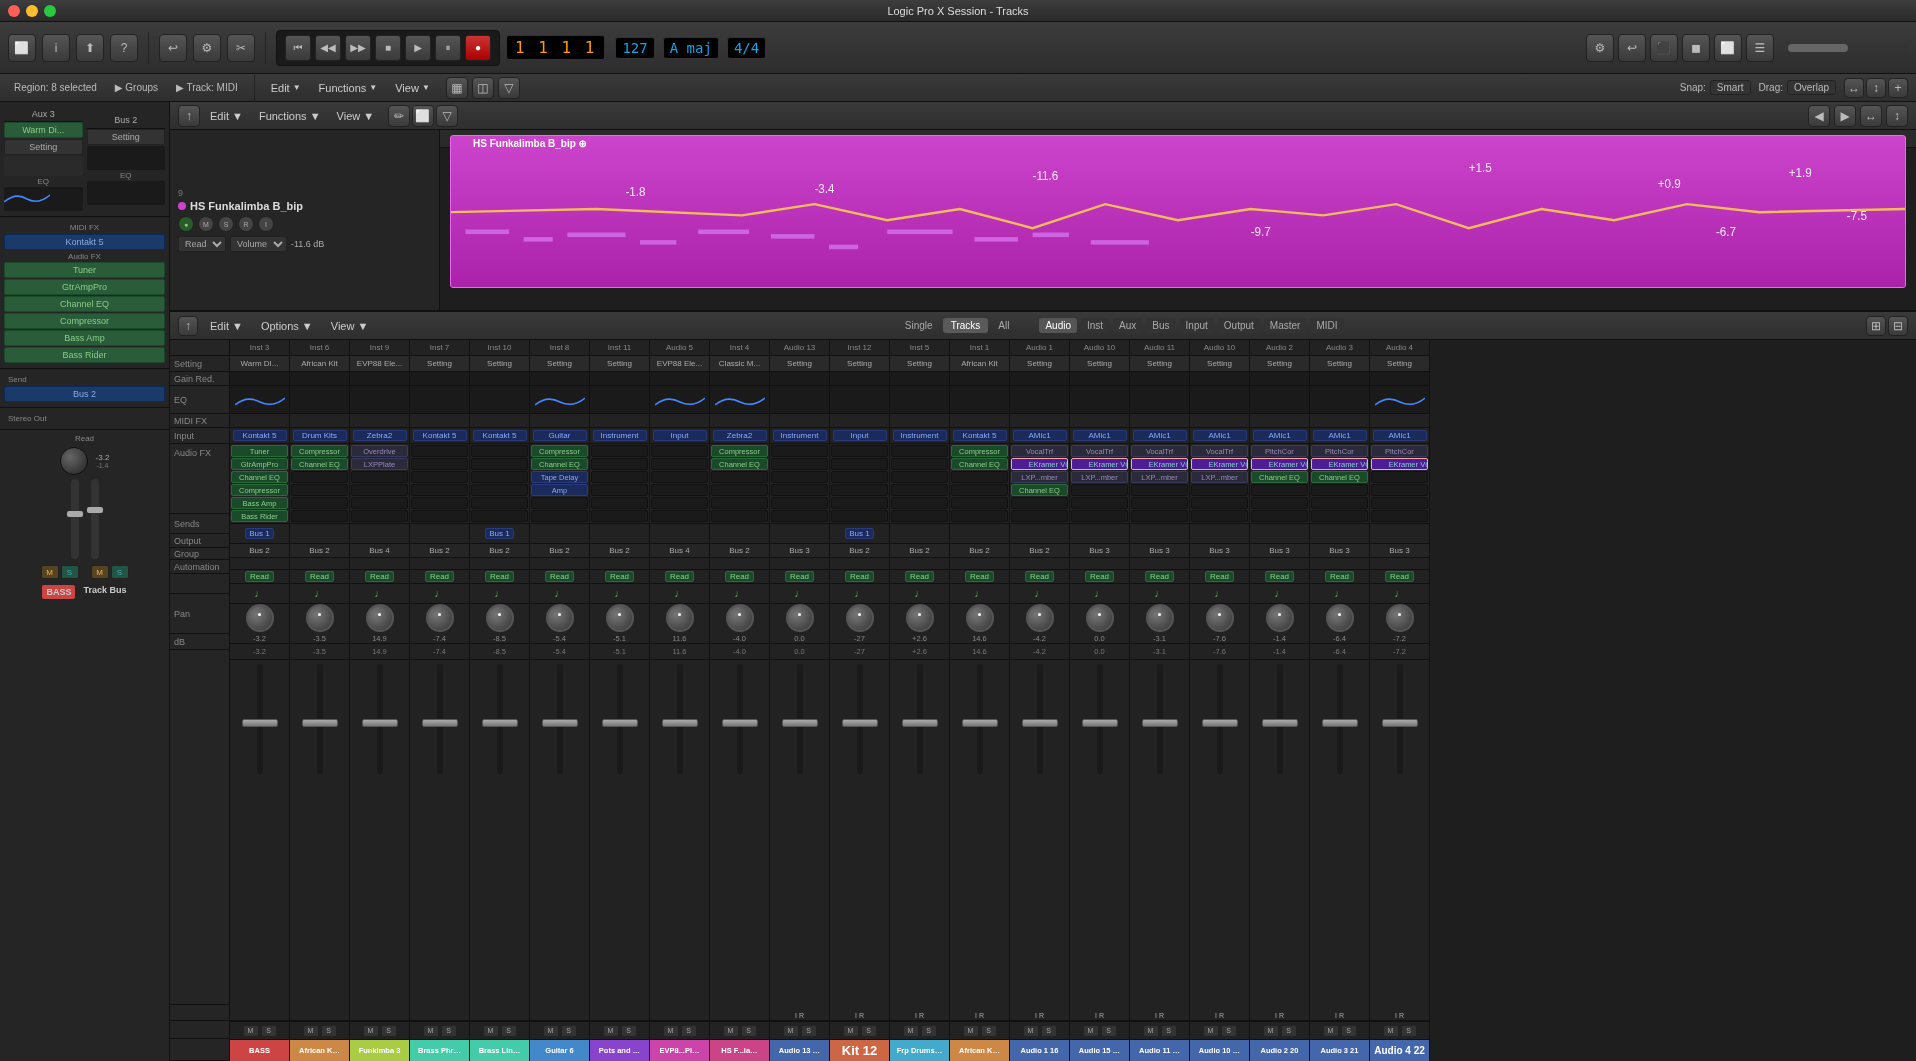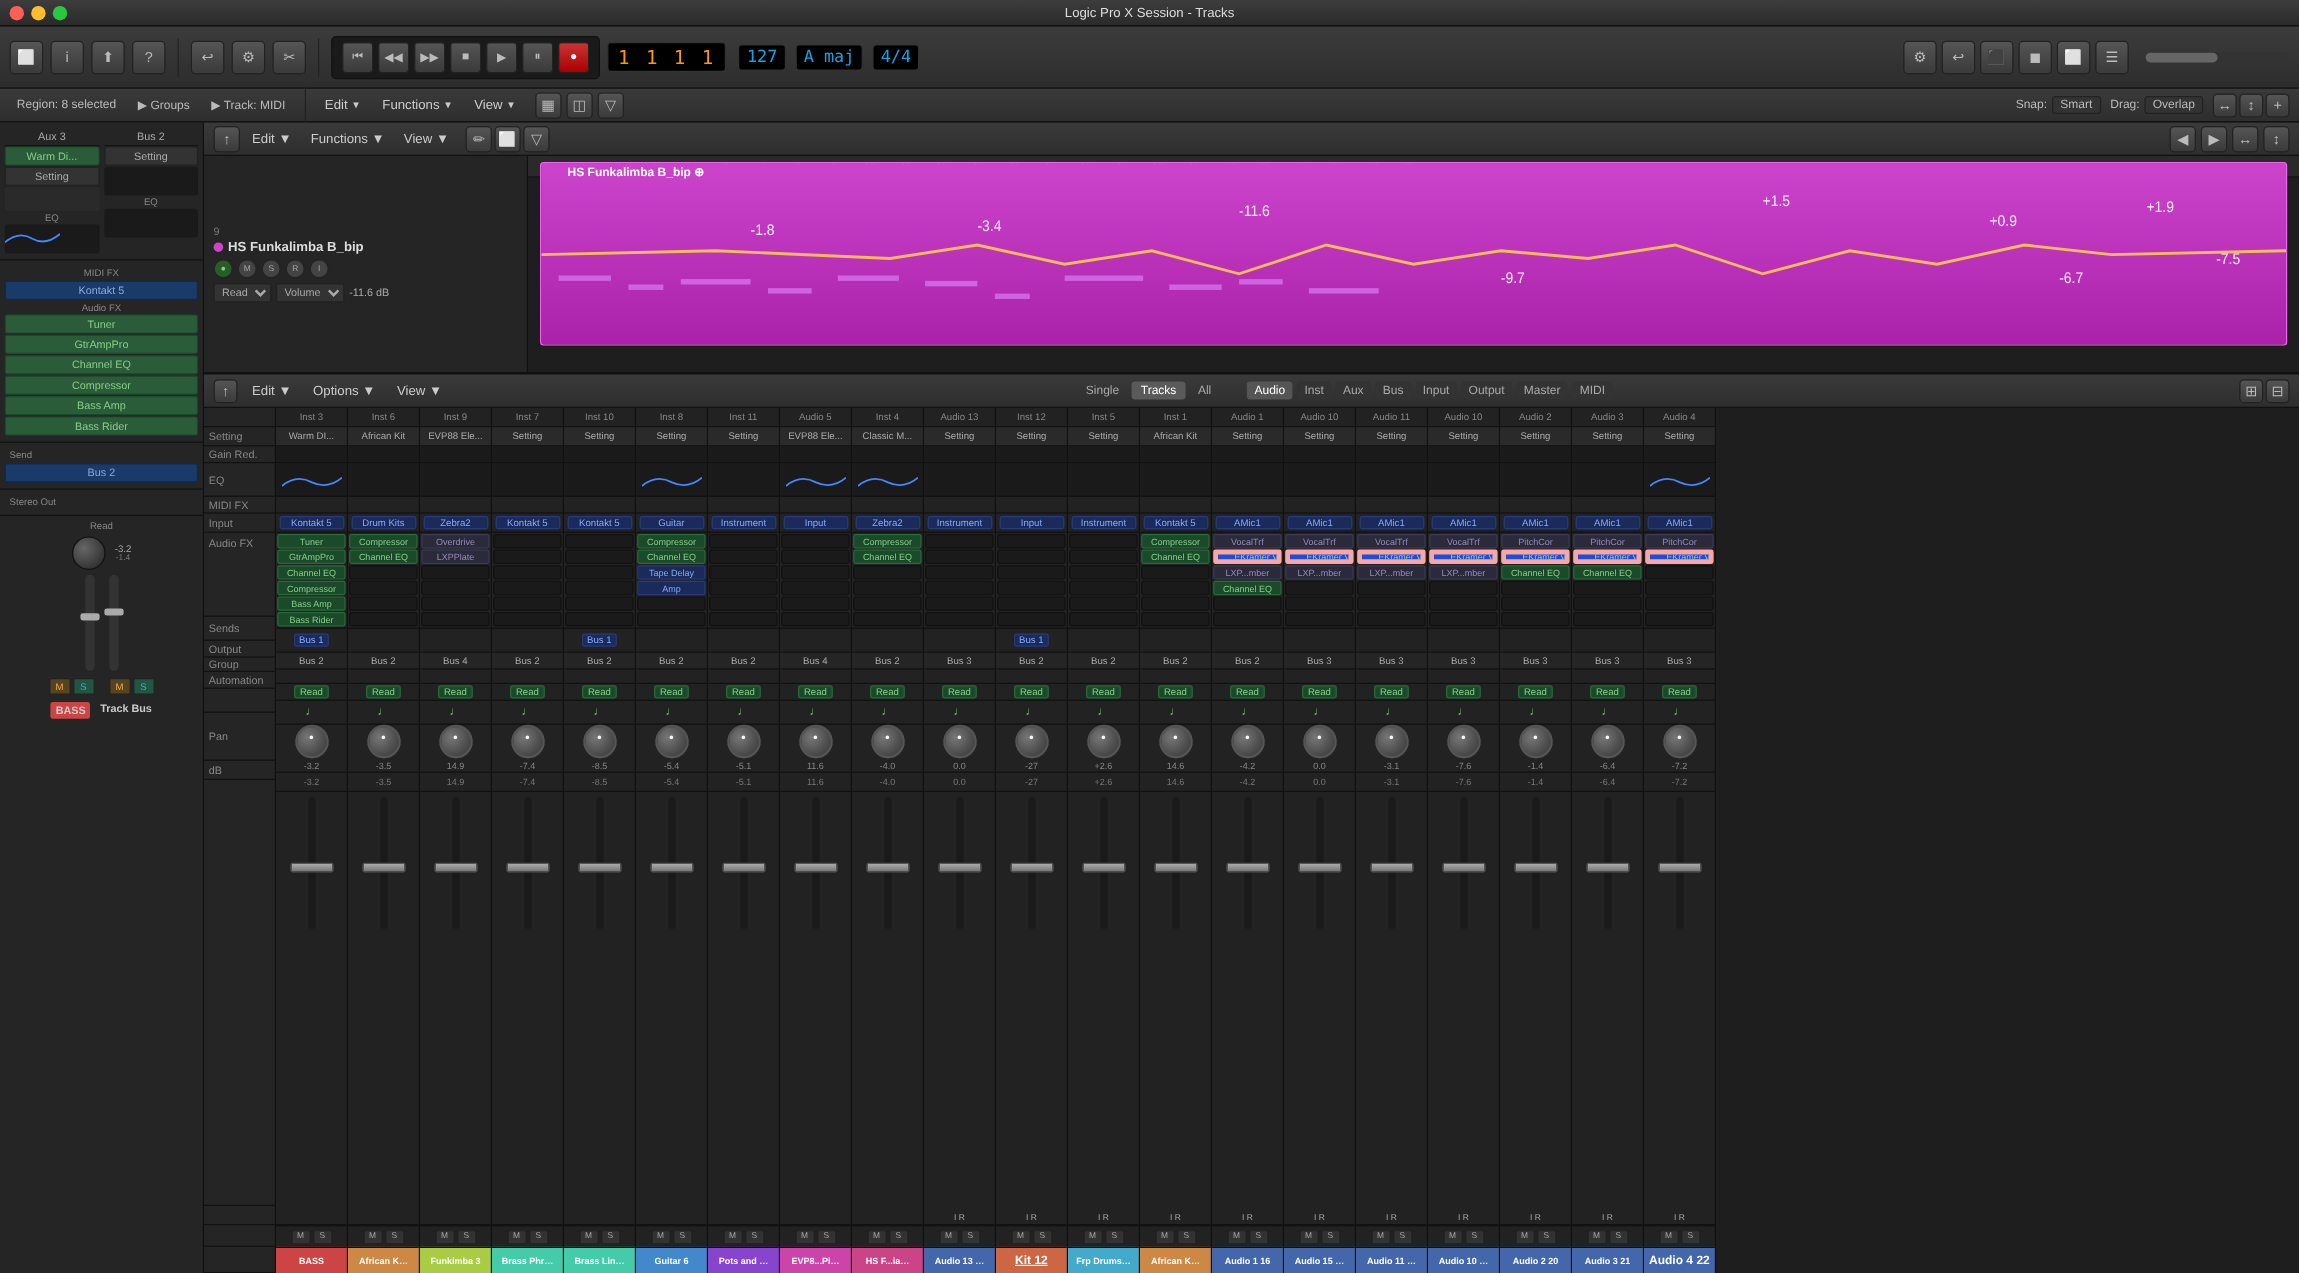--- a/index.html
+++ b/index.html
@@ -462,21 +462,21 @@
       border-radius: 2px;
       font-size: 7.5px;
       display: flex; align-items: center; justify-content: center;
       overflow: hidden;
       white-space: nowrap;
       text-overflow: ellipsis;
     }
     .fx-green { background: #1a4a2a; color: #88cc88; border: 1px solid #2a6a3a; }
     .fx-blue { background: #1a2a5a; color: #88aaee; border: 1px solid #2a3a7a; }
     .fx-grey { background: #2a2a3a; color: #9988bb; border: 1px solid #3a3a5a; }
-    .fx-teal { background: #1d4ed8; color: #88cccc; border: 4px solid #fca5a5; padding-left: 20px; }
+    .fx-teal { background: #4c1d95; color: #88cccc; border: 1px solid #fca5a5; padding-left: 20px; }
 
     .channel-sends {
       height: 20px;
       border-bottom: 1px solid #111;
       display: flex; align-items: center; justify-content: center;
     }
     .send-badge {
       font-size: 8px;
       color: #88aaff;
       background: #1a2a5a;
@@ -719,21 +719,21 @@
       <div class="toolbar-btn" style="width:20px;height:20px;">+</div>
     </div>
   </div>
 </div>
 
 <div class="main-layout">
 
   <div class="left-sidebar">
 
     <div class="sidebar-section">
-      <div style="display:flex; gap:4px;">
+      <div style="display:flex; gap:4px;align-items:center;">
         <div style="flex:1;">
           <div class="channel-name-top" style="font-size:9px;color:#aaa;text-align:center;padding:2px;">Aux 3</div>
           <div class="mini-insert">Warm Di...</div>
           <div class="mini-send">Setting</div>
           <div style="background:#2a2a2a;height:20px;margin:1px 0;border-radius:2px;"></div>
           <div style="font-size:8px;color:#888;text-align:center;">EQ</div>
           <div style="background:#1a1a1a;height:24px;margin:1px 0;border-radius:2px;">
             <svg width="46" height="20" viewBox="0 0 46 20">
                 <path d="M0,15 Q12,5 23,12 Q34,18 46,8" fill="none" stroke="#4488ff" stroke-width="1.5"></path>
               </svg>
@@ -1504,21 +1504,21 @@
               <div class="channel-fader-area">
     <div class="fader-track">
       <div class="fader-handle"></div>
     </div>
   </div>
               <div class="ir-badge">I R</div>
               <div class="channel-ms-row">
     <div class="ch-m-btn ">M</div>
     <div class="ch-m-btn ">S</div>
   </div>
-              <div class="channel-name-bottom ch-kit" style="font-size: 10px; text-decoration: underline;">Kit 12</div>
+              <div class="channel-name-bottom ch-kit" style="font-size: 13px;">Kit 12</div>
             </div>
             <div class="mixer-channel">
               <div class="channel-name-top">Inst 5</div>
               <div class="channel-setting">Setting</div>
               <div style="height: 14px; border-bottom: 1px solid rgb(17, 17, 17); background: rgb(26, 26, 26);"></div>
               <div class="channel-eq"></div>
               <div class="channel-midi-fx"></div>
               <div class="channel-input">
                 <div class="input-plug">Instrument</div>
               </div>

